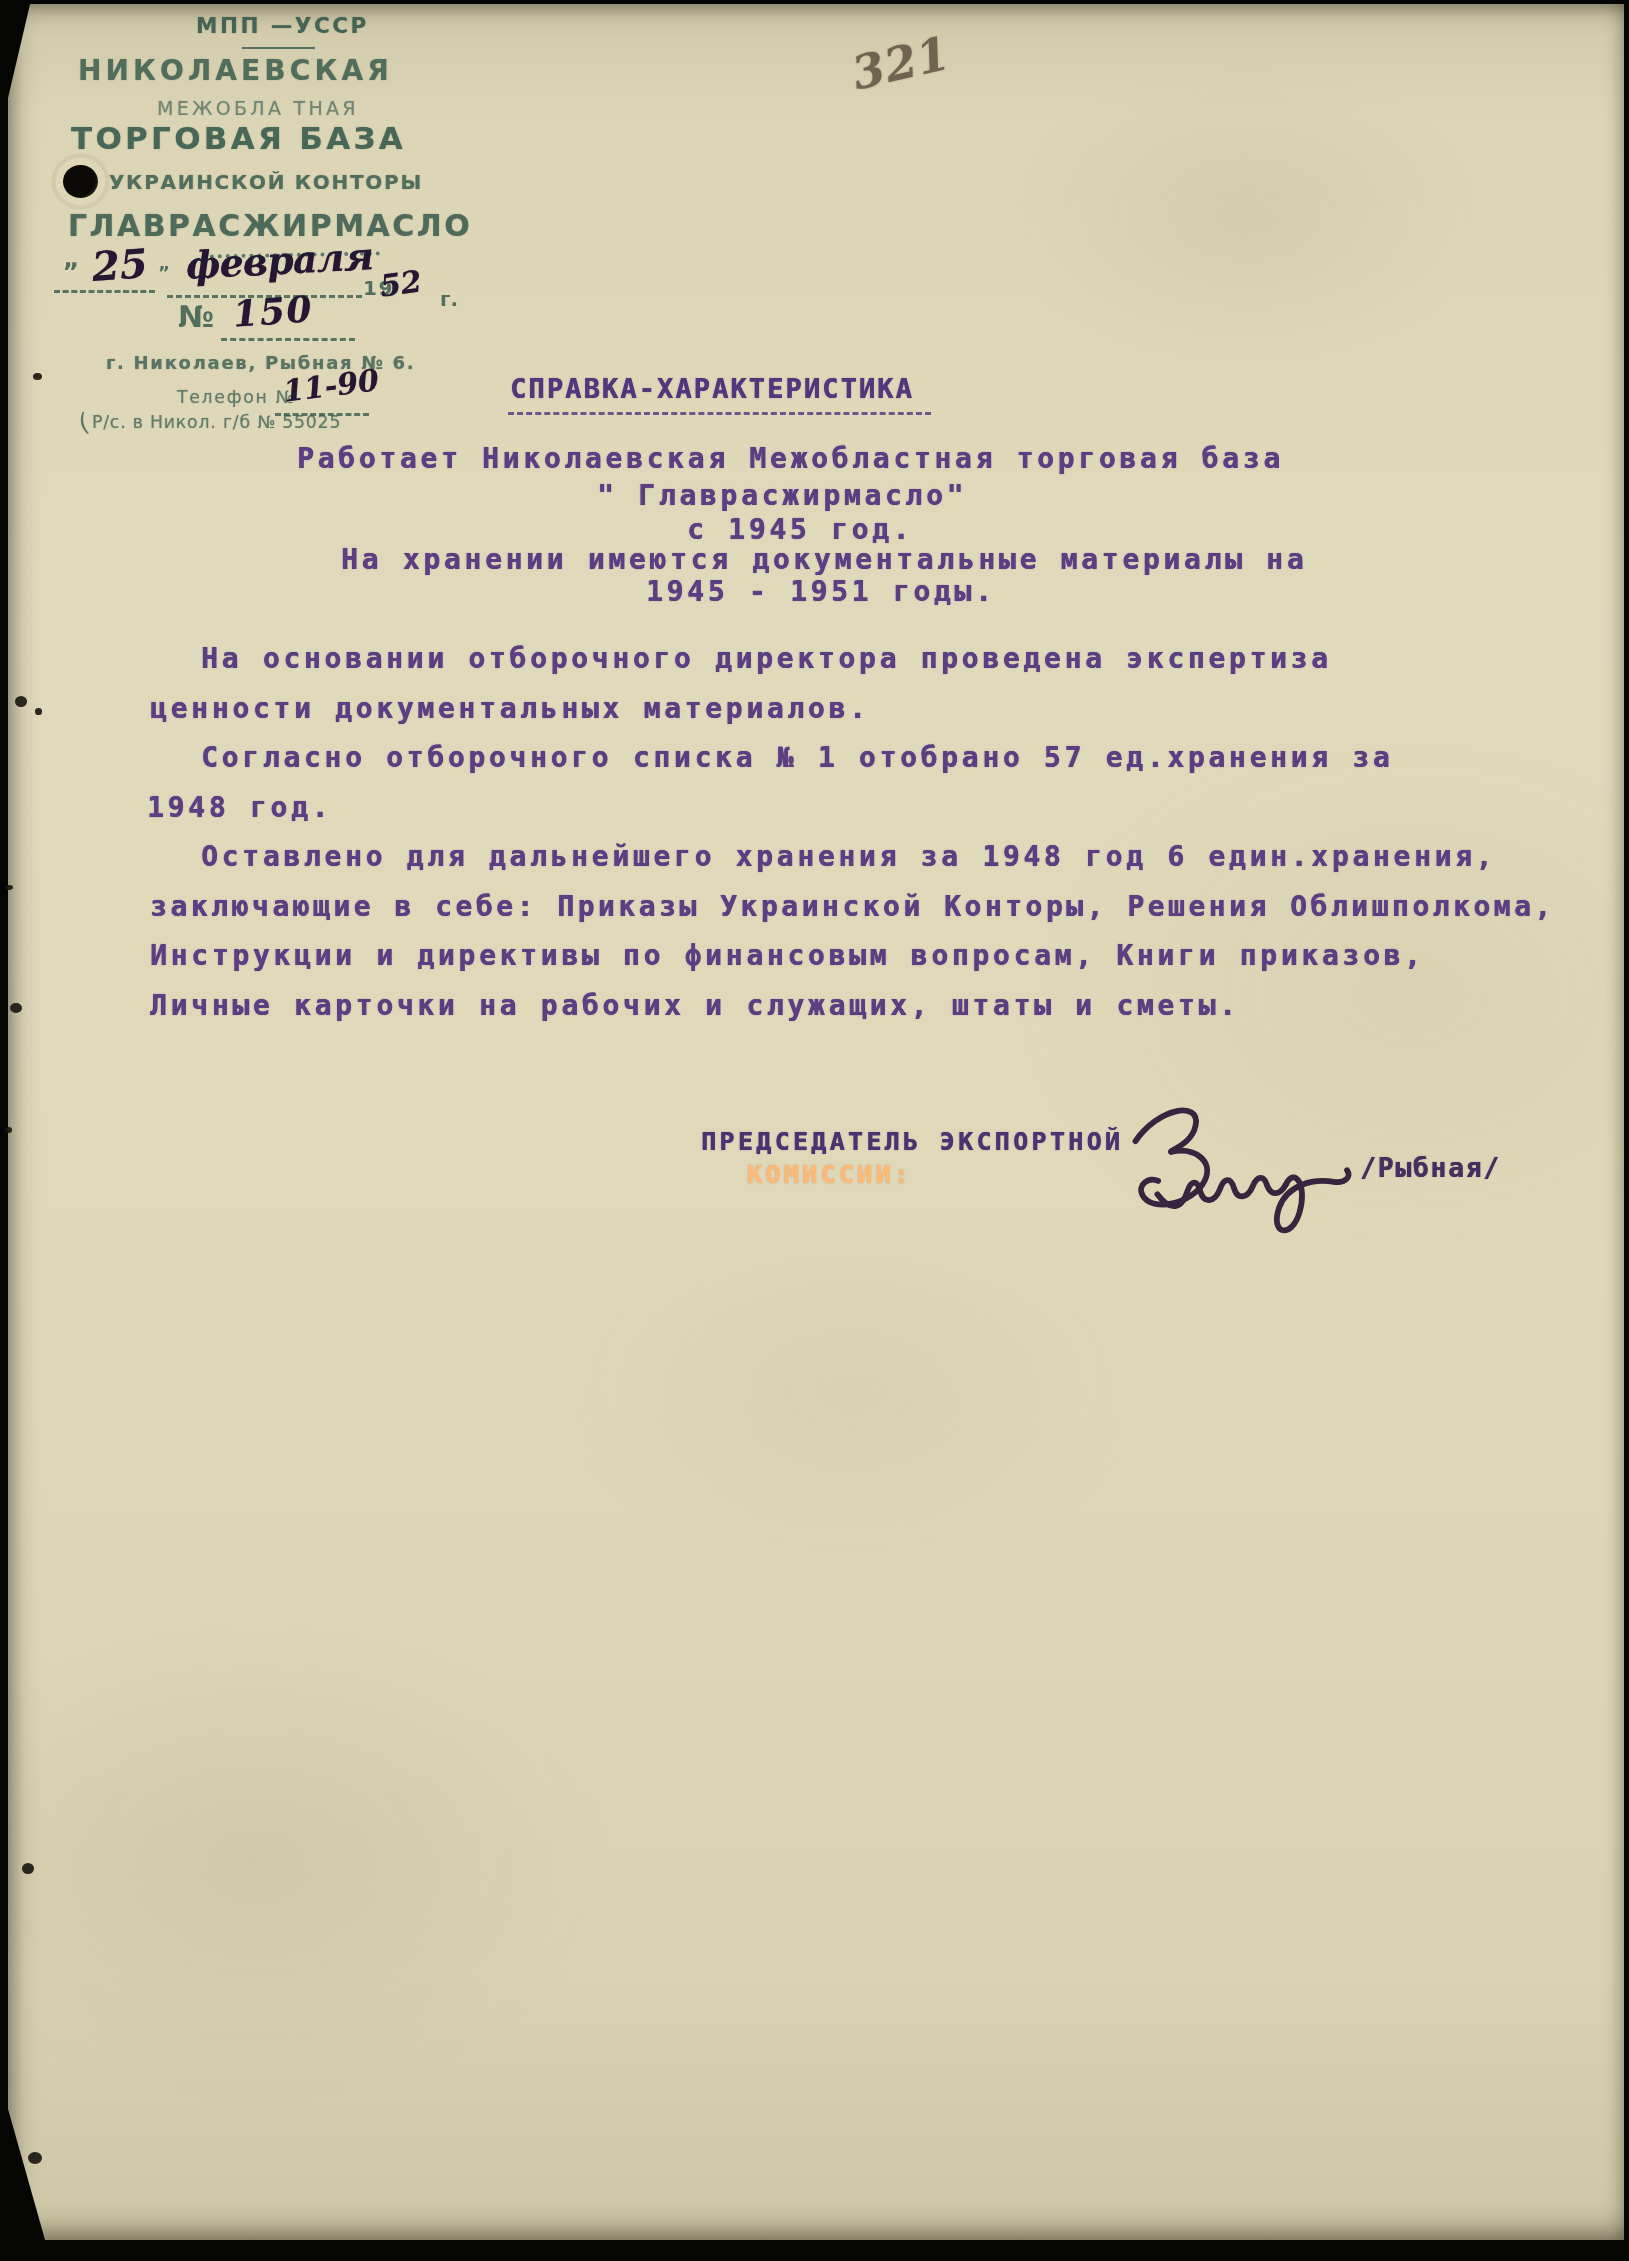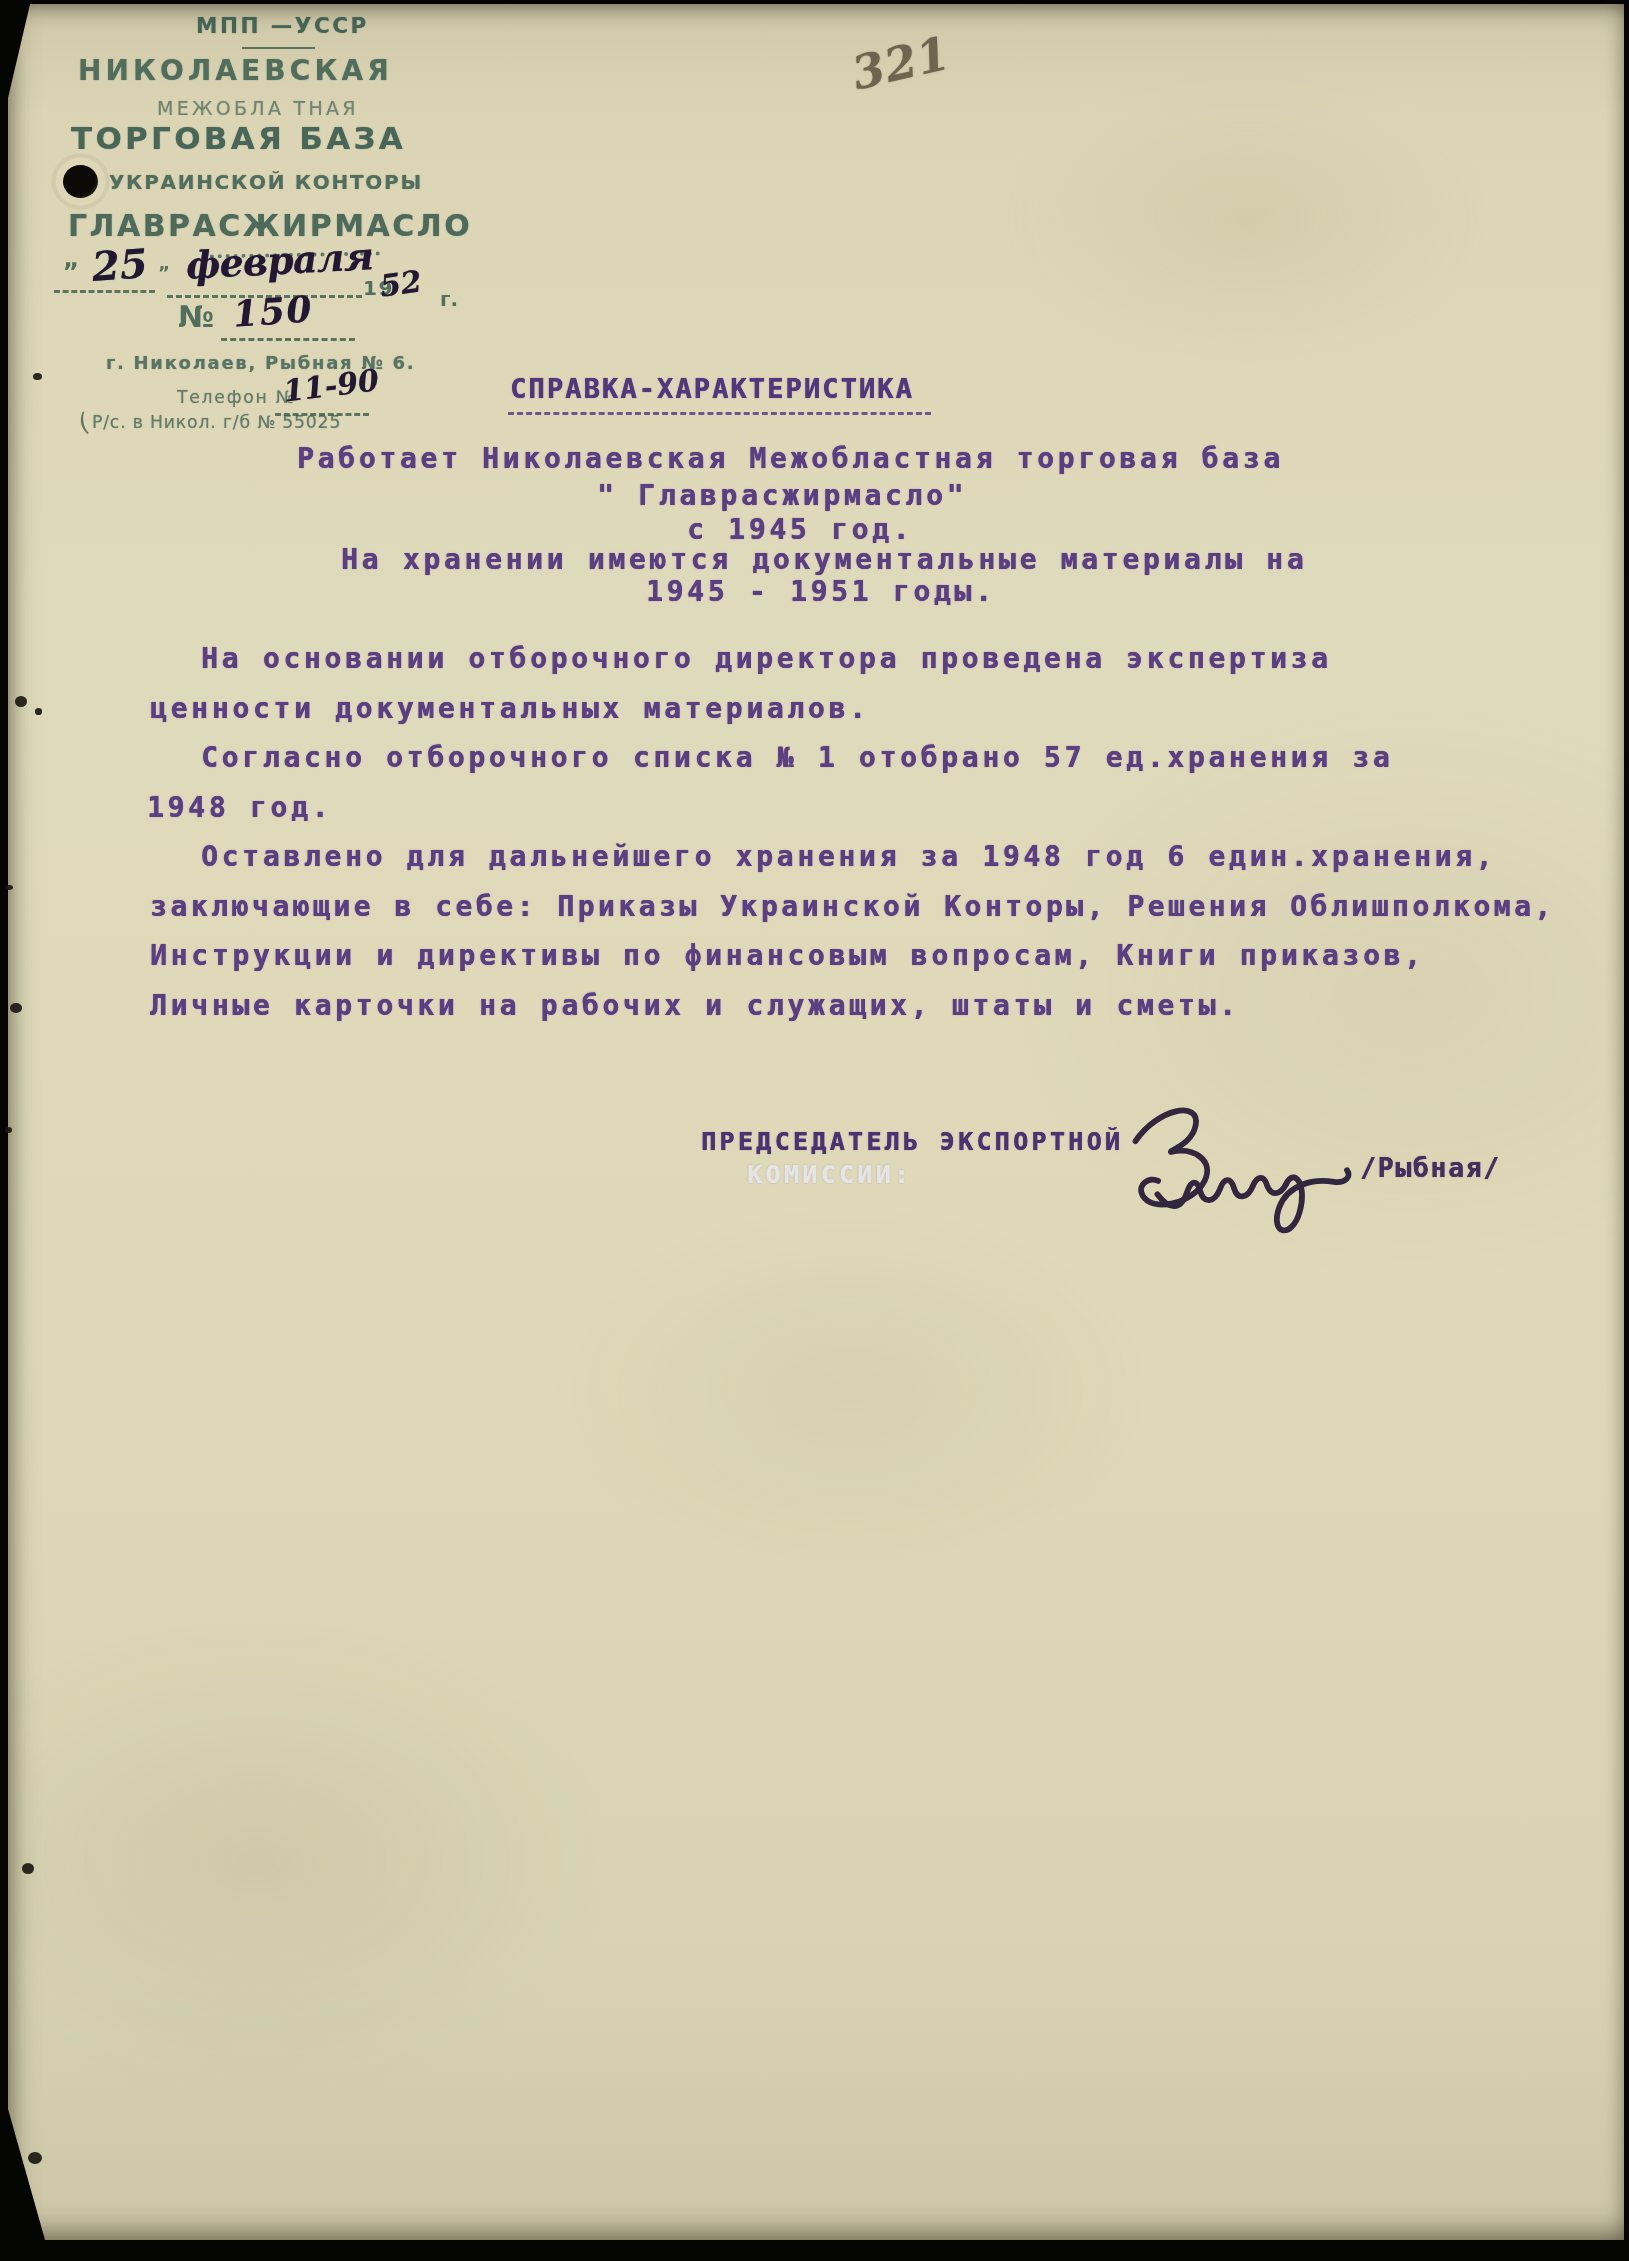--- a/index.html
+++ b/index.html
@@ -69,21 +69,21 @@
   .title{left:510px;top:373px;font-size:27px;letter-spacing:2.1px;color:#52377c;}
   .title-rule{left:508px;top:412px;width:423px;border-top:3.3px dashed #5b3f82;opacity:.85;}
   .l0{left:297px;top:442px;}  .l1{left:597px;top:479px;}
   .l2{left:687px;top:513px;}  .l3{left:341px;top:543px;}
   .l4{left:646px;top:575px;}  .l5{left:201px;top:642px;}
   .l6{left:150px;top:692px;}  .l7{left:201px;top:741px;}
   .l8{left:147px;top:791px;}  .l9{left:201px;top:840px;}
   .l10{left:150px;top:890px;letter-spacing:3.5px;} .l11{left:150px;top:939px;}
   .l12{left:150px;top:989px;}
   .sig1{left:701px;top:1127px;font-size:25px;letter-spacing:3.3px;color:#4a3370;}
-  .sig2{left:747px;top:1160px;font-size:25px;letter-spacing:3.3px;color:#e5e5e5;text-align:right;}
+  .sig2{left:747px;top:1160px;font-size:25px;letter-spacing:3.3px;color:#fdba74;text-align:right;}
   .sigName{left:1360px;top:1152px;font-size:26.4px;letter-spacing:1.7px;color:#44305f;}
   .sigSvg{left:1098px;top:1091px;transform:rotate(-4deg);}
 
   
   .hole{position:absolute;border-radius:50%;background:radial-gradient(circle at 42% 42%,#0b0a07 62%,#2d2a1d 78%,transparent 82%);}
   .hole-ring{box-shadow:0 0 0 7.4px rgba(235,230,200,.45),0 0 0 11.6px rgba(180,172,140,.25);}
   .speck{position:absolute;border-radius:50%;background:#17150f;opacity:.9;}
 </style>
 </head>
 <body>

